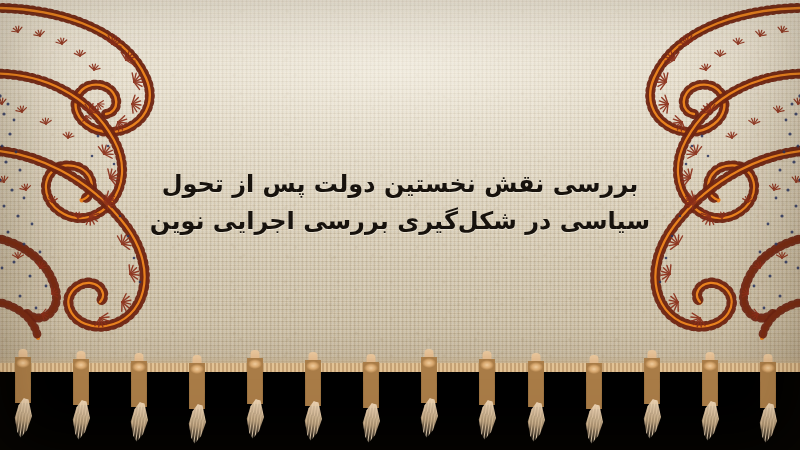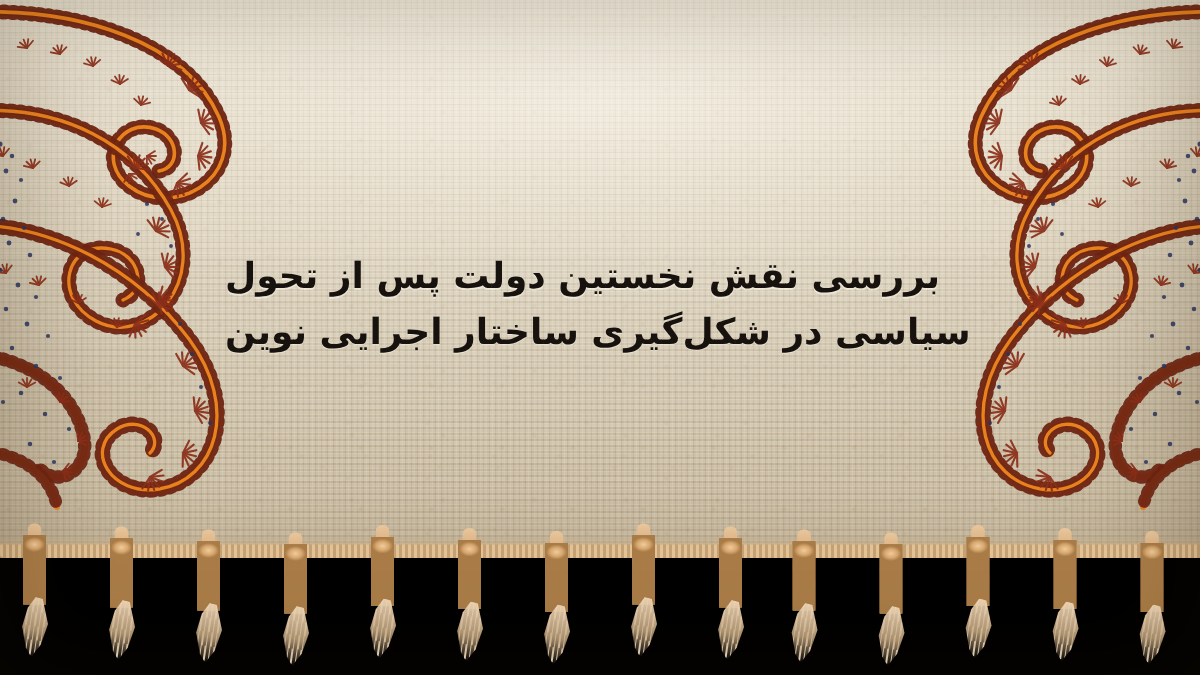--- a/index.html
+++ b/index.html
@@ -81,21 +81,21 @@
   
   .ornament{position:absolute;top:0;pointer-events:none;}
   .ornament.left{left:-6px;}
   .ornament.right{right:-6px;transform:scaleX(-1);}
 
   
   .title{
     position:absolute;
     left:0;right:0;
     top:166px;
-    text-align:left;
+    text-align:center;
     direction:rtl;
     color:#17120d;
     font-size:24px;
     font-weight:bold;
     line-height:37px;
     letter-spacing:0px;
     text-shadow:0 1px 0 rgba(255,252,244,.45);
     padding:0 150px;
   }
   .title .ln{display:block;white-space:nowrap;}
@@ -540,21 +540,21 @@
           <circle cx="146" cy="282" r="1.3"></circle>
       </g>
     </svg>
 
     <div class="hem"></div>
     <div class="hem-thread"></div>
   </div>
 
   <div class="title">
     <span class="ln">بررسی نقش نخستین دولت پس از تحول</span>
-    <span class="ln">سیاسی در شکل‌گیری ساختار اجرایی نوین</span>
+    <span class="ln">سیاسی در شکل‌گیری بررسی اجرایی نوین</span>
   </div>
 
   <div class="fringe" id="fringe">
       <div class="tassel" style="left: 8px; top: -3px;">
         <span class="cord"></span>
         <span class="knots"></span>
         <span class="brush"></span>
       </div>
       <div class="tassel" style="left: 66px; top: -1px;">
         <span class="cord"></span>

